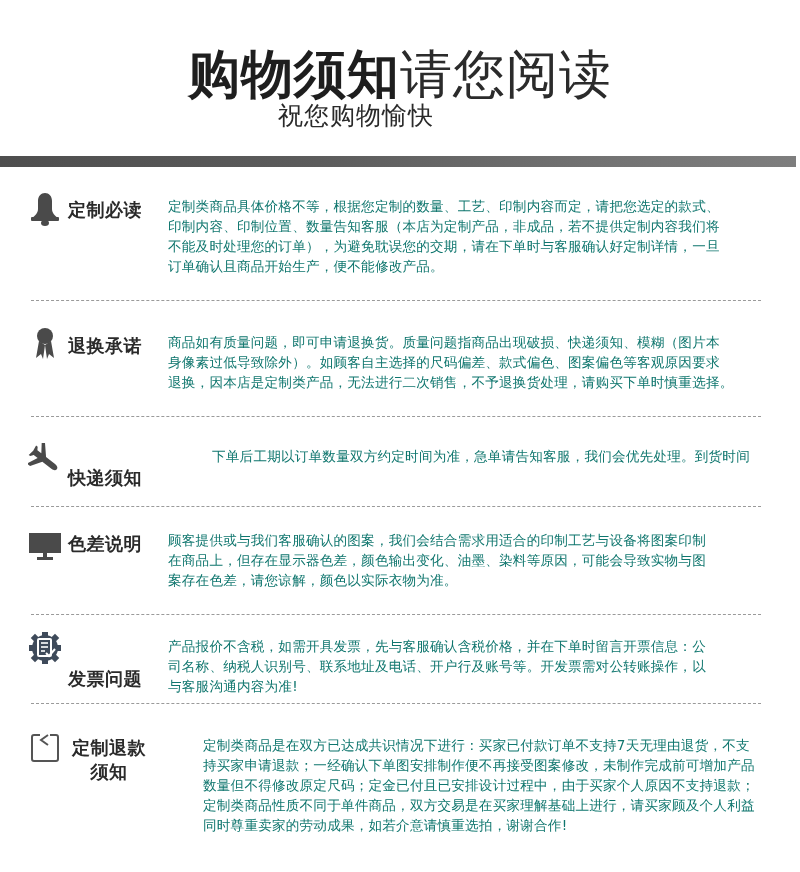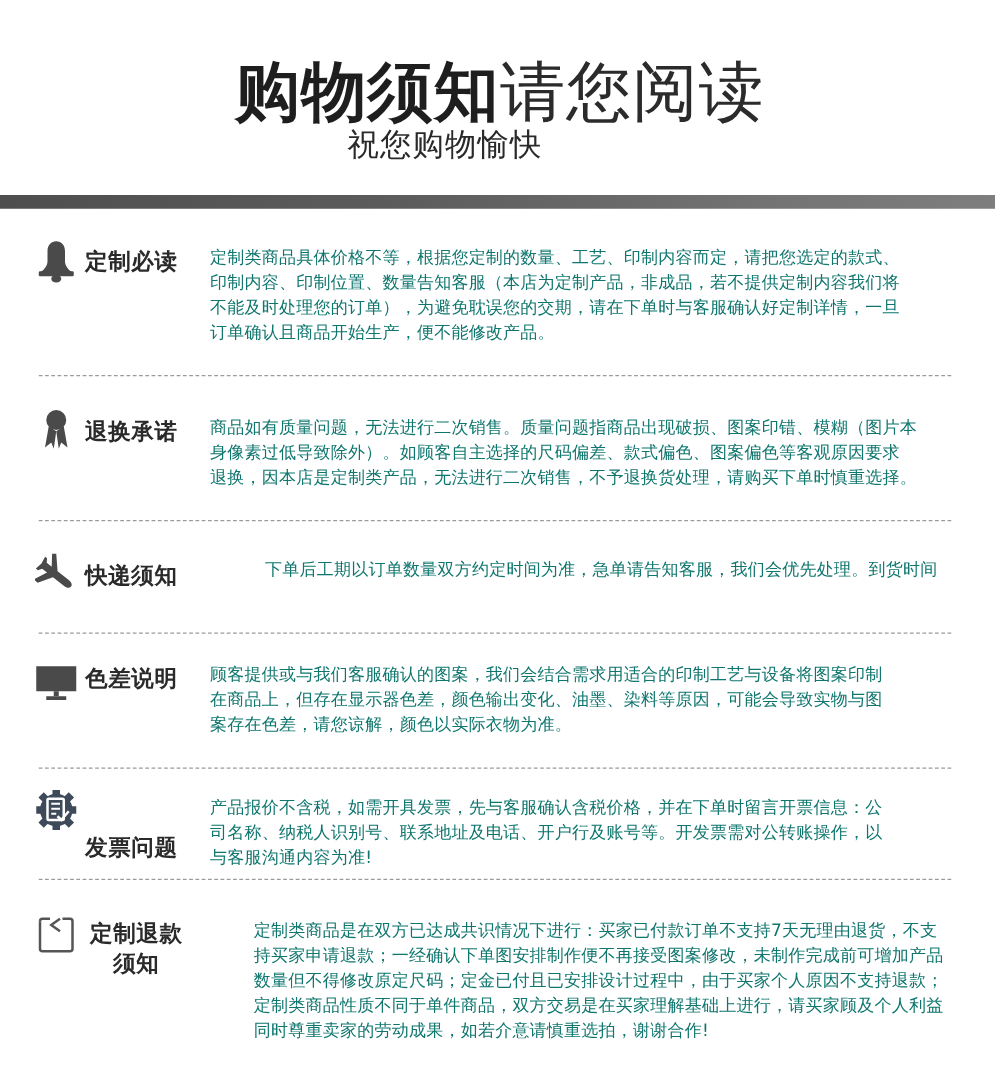--- a/index.html
+++ b/index.html
@@ -61,35 +61,35 @@
 <div class="section" style="top:0;">
   <div class="icon" style="top:326px;">
     <svg width="24" height="34" viewBox="0 0 24 34">
       <circle cx="12" cy="9" r="8" fill="#4a4a4a"></circle>
       <path d="M6 14 L3 31 L8 27 L10 32 L12 18 Z" fill="#4a4a4a"></path>
       <path d="M18 14 L21 31 L16 27 L14 32 L12 18 Z" fill="#4a4a4a"></path>
     </svg>
   </div>
   <div class="label" style="top:334px;">退换承诺</div>
   <div class="body" style="top:332px;">
-    <p>商品如有质量问题，无法进行二次销售。质量问题指商品出现破损、图案印错、模糊（图片本</p>
+    <p>商品如有质量问题，即可申请退换货。质量问题指商品出现破损、快递须知、模糊（图片本</p>
     <p>身像素过低导致除外）。如顾客自主选择的尺码偏差、款式偏色、图案偏色等客观原因要求</p>
     <p>退换，因本店是定制类产品，无法进行二次销售，不予退换货处理，请购买下单时慎重选择。</p>
   </div>
 </div>
 
 <div class="divider" style="top:416px;"></div>
 
 <div class="section" style="top:0;">
   <div class="icon" style="top:442px;">
     <svg width="34" height="34" viewBox="0 0 34 34">
       <path d="M2 3 L6 3 L16 14 L27 14 C30 14 32 15 32 17 C32 19 30 20 27 20 L16 20 L9 31 L5 31 L10 20 L5 20 L3 23 L1 23 L2 17 L1 11 L3 11 L5 14 L10 14 Z" fill="#4a4a4a" transform="rotate(38 17 17)"></path>
     </svg>
   </div>
-  <div class="label" style="top:448px;font-family:Liberation Serif, serif;">快递须知</div>
+  <div class="label" style="top:466px;">快递须知</div>
   <div class="body" style="top:446px;margin-left:44px;">
     <p>下单后工期以订单数量双方约定时间为准，急单请告知客服，我们会优先处理。到货时间</p>
   </div>
 </div>
 
 <div class="divider" style="top:506px;"></div>
 
 <div class="section" style="top:0;">
   <div class="icon" style="top:528px;">
     <svg width="34" height="30" viewBox="0 0 34 30">

